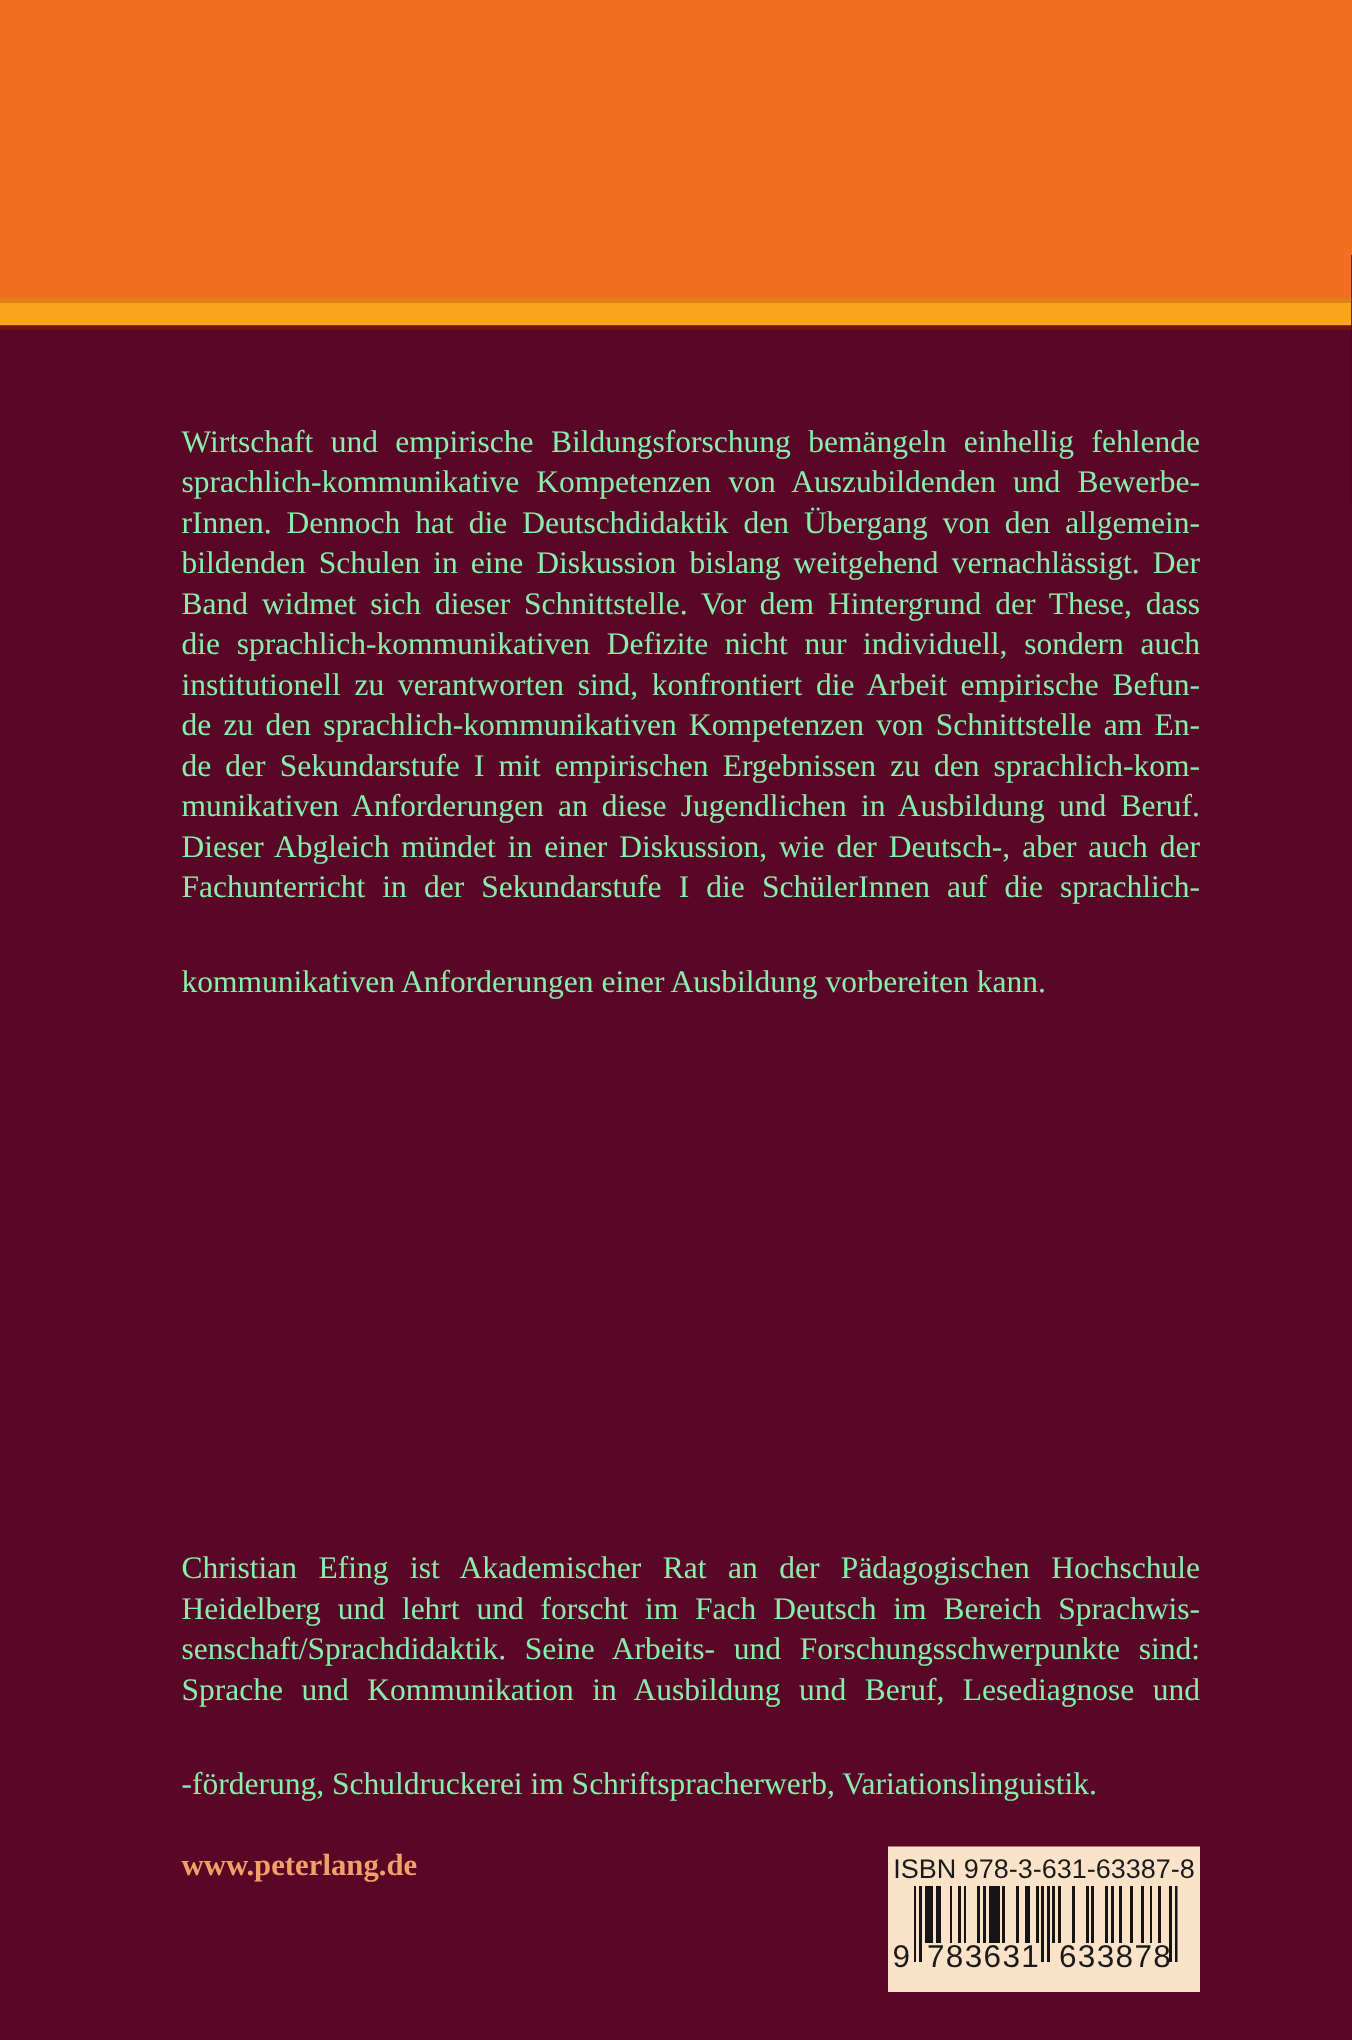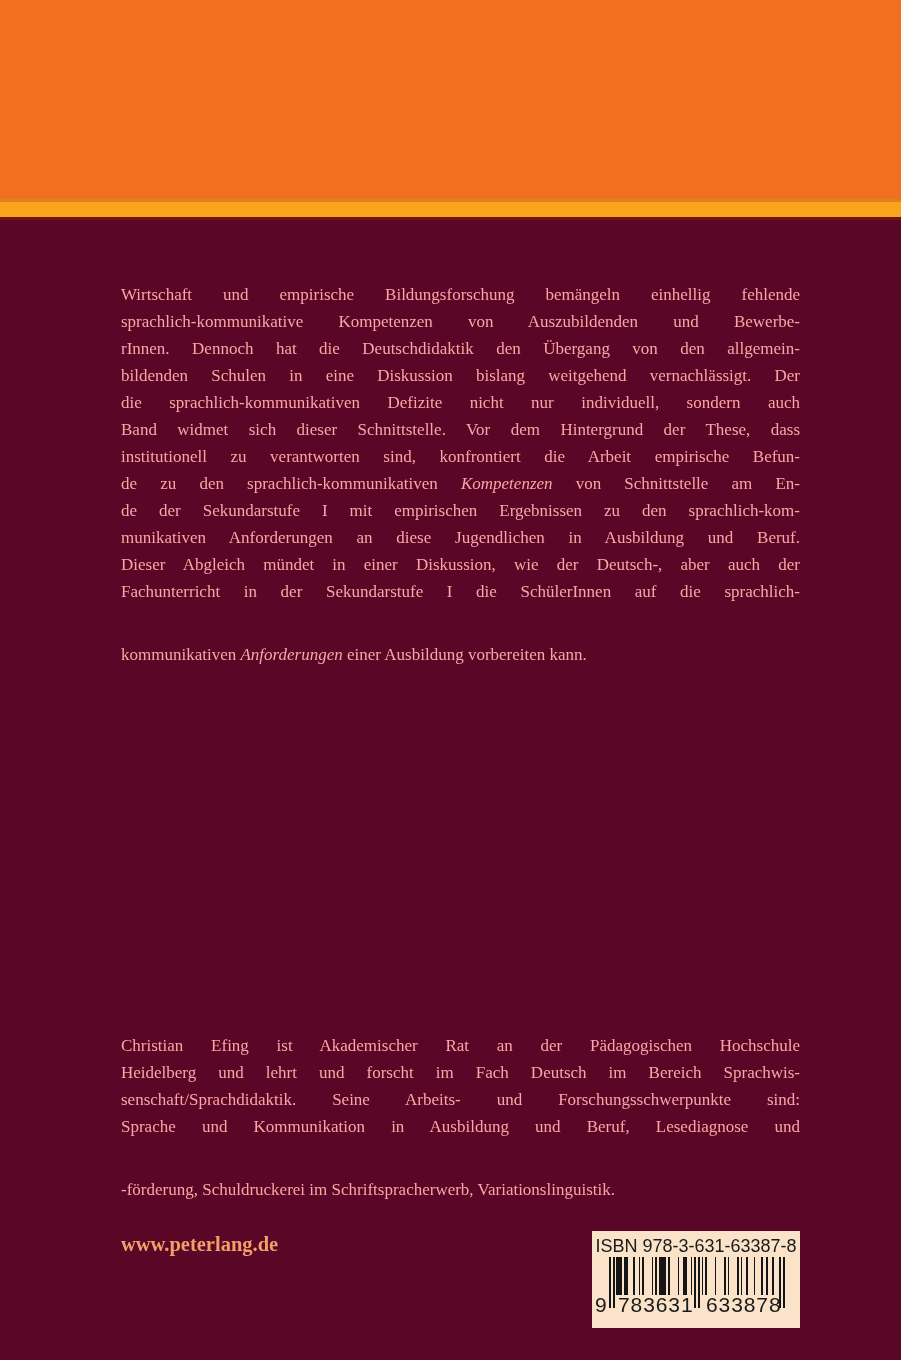--- a/index.html
+++ b/index.html
@@ -29,37 +29,37 @@
     width: 901px; height: 15px;
     background: #F9A41C;
   }
   .divider-bottom {
     position: absolute; left: 0; top: 217px;
     width: 901px; height: 3px;
     background: #6F150F;
   }
   .text-block {
     position: absolute; left: 121px; width: 679px;
-    color: #fca5a5;
-    font-size: 17px;
+    color: #86efac;
+    font-size: 21px;
     line-height: 27px;
   }
   #blurb { top: 281px; }
   #bio   { top: 1032px; }
   .text-block .line {
     text-align: justify;
     text-align-last: justify;
     height: 27px;
     white-space: normal;
   }
   .text-block .line:last-child {
     text-align-last: left;
     margin-top: 36px;
   }
-  .text-block .line .it { font-style: italic; }
+  .text-block .line .it { }
   #website {
     position: absolute; left: 121px; top: 1231px;
     color: #F0A068; font-size: 20.5px; line-height: 26px; font-weight: bold;
   }
   #isbn-box {
     position: absolute; left: 592px; top: 1231px;
     width: 208px; height: 97px;
     background: #FAE3C9;
     color: #1a1a1a;
     font-family: "Liberation Sans", "DejaVu Sans", sans-serif;
@@ -95,22 +95,22 @@
   <div class="band-orange"></div>
   <div class="divider-top"></div>
   <div class="band-amber"></div>
   <div class="divider-bottom"></div>
 
   <div id="blurb" class="text-block">
       <div class="line"><span>Wirtschaft und empirische Bildungsforschung bemängeln einhellig fehlende</span></div>
       <div class="line"><span>sprachlich-kommunikative Kompetenzen von Auszubildenden und Bewerbe-</span></div>
       <div class="line"><span>rInnen. Dennoch hat die Deutschdidaktik den Übergang von den allgemein-</span></div>
       <div class="line"><span>bildenden Schulen in eine Diskussion bislang weitgehend vernachlässigt. Der</span></div>
+      <div class="line"><span>Band widmet sich dieser Schnittstelle. Vor dem Hintergrund der These, dass</span></div>
       <div class="line"><span>die sprachlich-kommunikativen Defizite nicht nur individuell, sondern auch</span></div>
-      <div class="line"><span>Band widmet sich dieser Schnittstelle. Vor dem Hintergrund der These, dass</span></div>
       <div class="line"><span>institutionell zu verantworten sind, konfrontiert die Arbeit empirische Befun-</span></div>
       <div class="line"><span>de zu den sprachlich-kommunikativen </span><span class="it">Kompetenzen</span><span> von Schnittstelle am En-</span></div>
       <div class="line"><span>de der Sekundarstufe I mit empirischen Ergebnissen zu den sprachlich-kom-</span></div>
       <div class="line"><span>munikativen Anforderungen an diese Jugendlichen in Ausbildung und Beruf.</span></div>
       <div class="line"><span>Dieser Abgleich mündet in einer Diskussion, wie der Deutsch-, aber auch der</span></div>
       <div class="line"><span>Fachunterricht in der Sekundarstufe I die SchülerInnen auf die sprachlich-</span></div>
       <div class="line"><span>kommunikativen </span><span class="it">Anforderungen</span><span> einer Ausbildung vorbereiten kann.</span></div>
     </div>
 
   <div id="bio" class="text-block">

